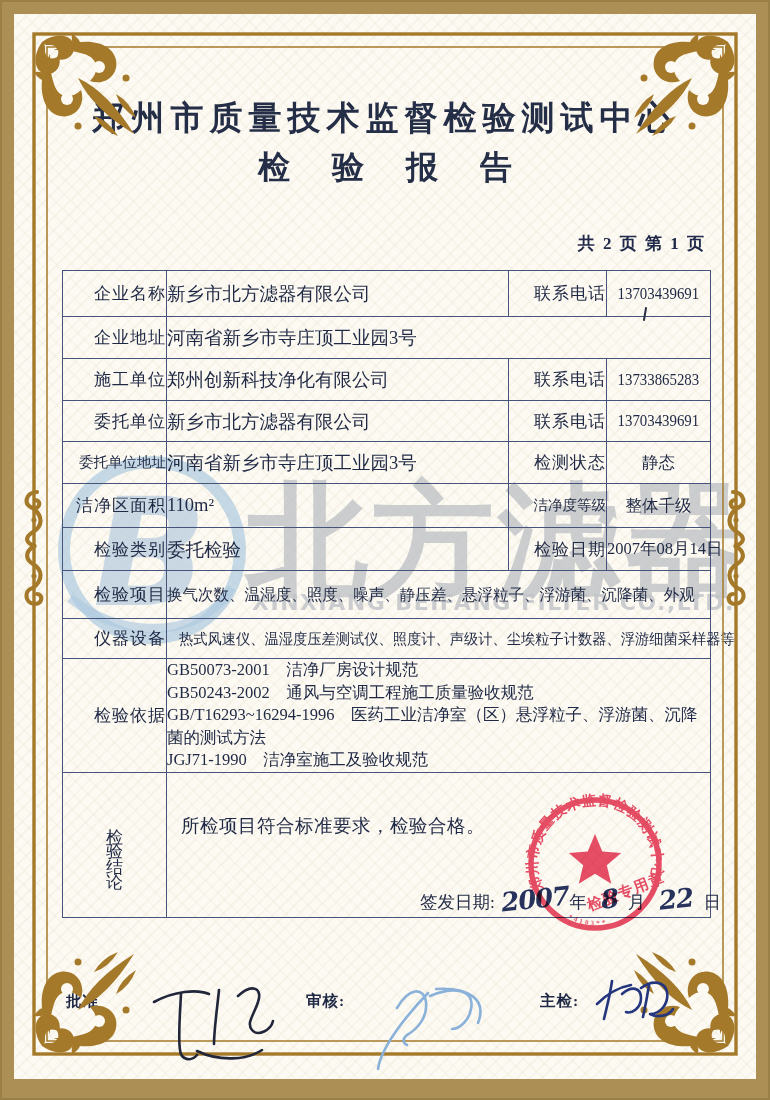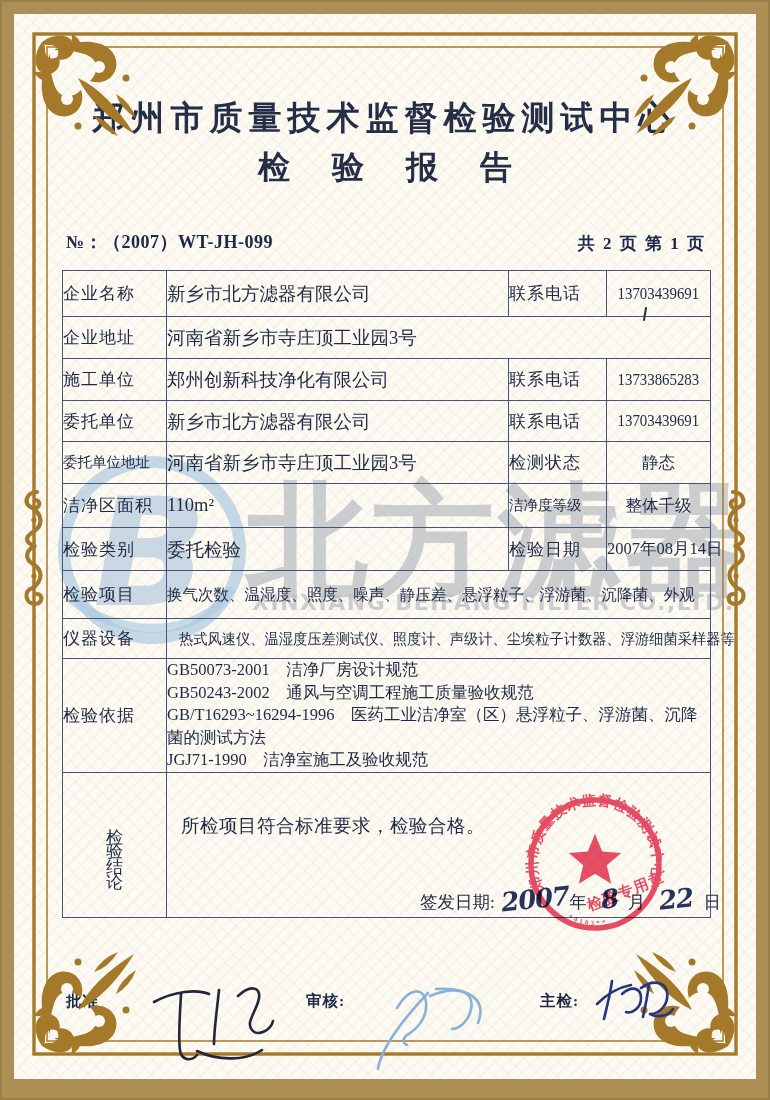--- a/index.html
+++ b/index.html
@@ -28,21 +28,21 @@
   .org-title{position:absolute;left:0;top:96px;width:770px;text-align:center;
              font-size:33px;font-weight:600;letter-spacing:6px;color:#252e47;white-space:nowrap;}
   .doc-title{position:absolute;left:0;top:146px;width:770px;text-align:center;
              font-size:32px;font-weight:700;letter-spacing:42px;text-indent:42px;color:#252e47;white-space:nowrap;}
   .report-no{position:absolute;left:66px;top:230px;font-size:18px;font-weight:600;color:#20294a;letter-spacing:.5px;}
   .page-info{position:absolute;right:64px;top:232px;font-size:17px;font-weight:600;color:#20294a;letter-spacing:2px;}
   
   table.rpt{position:absolute;left:62px;top:270px;width:648px;border-collapse:collapse;table-layout:fixed;
             color:#1f2844;}
   table.rpt td{border:1px solid #46537b;padding:0;background:transparent;vertical-align:middle;}
-  td.lab{text-align:left;font-size:17px;letter-spacing:1px;}
+  td.lab{text-align:right;font-size:17px;letter-spacing:1px;}
   td.lab.small{font-size:14.5px;letter-spacing:0;}
   td.val{text-align:left;padding-left:14px;font-size:18.5px;}
   td.ctr{text-align:center;font-size:16.5px;margin-top:20px;}
   .squeeze{display:inline-block;transform:scaleX(.9);transform-origin:center;}
   .tel{font-size:15.5px;}
   .dateval{font-size:13.5px;white-space:nowrap;}
   .items-line{font-size:16px;white-space:nowrap;transform:scaleX(.97);transform-origin:left center;display:inline-block;}
   .instr-line{font-size:15px;white-space:nowrap;transform:scaleX(.95);transform-origin:left center;display:inline-block;}
   td.basis-cell{padding:5px 10px 4px 12px;margin-top:7px;}
   .basis-line{font-size:16.5px;line-height:22.5px;}
@@ -75,21 +75,20 @@
       <text x="150" y="605" text-anchor="middle" font-family="DejaVu Sans, sans-serif" font-style="italic" font-weight="bold" font-size="150" fill="#bdd0e0" opacity=".8">B</text>
       <path d="M70,598 C120,640 200,640 232,588" fill="none" stroke="#adc9de" stroke-width="9" opacity=".65"></path>
     </svg>
     <div class="wm-cn">北方滤器</div>
     <div class="wm-en">XINXIANG BEIFANG FILTER CO.,LTD.</div>
   </div>
 
   <div class="content-layer">
     <div class="org-title">郑州市质量技术监督检验测试中心</div>
     <div class="doc-title">检验报告</div>
-    <div class="report-no">№：（2007）WT-JH-099</div>
     <div class="page-info">共 2 页 第 1 页</div>
 
     <table class="rpt">
       <colgroup>
           <col style="width:104px">
           <col style="width:342px">
           <col style="width:98px">
           <col style="width:104px">
         </colgroup>
       <tbody>

